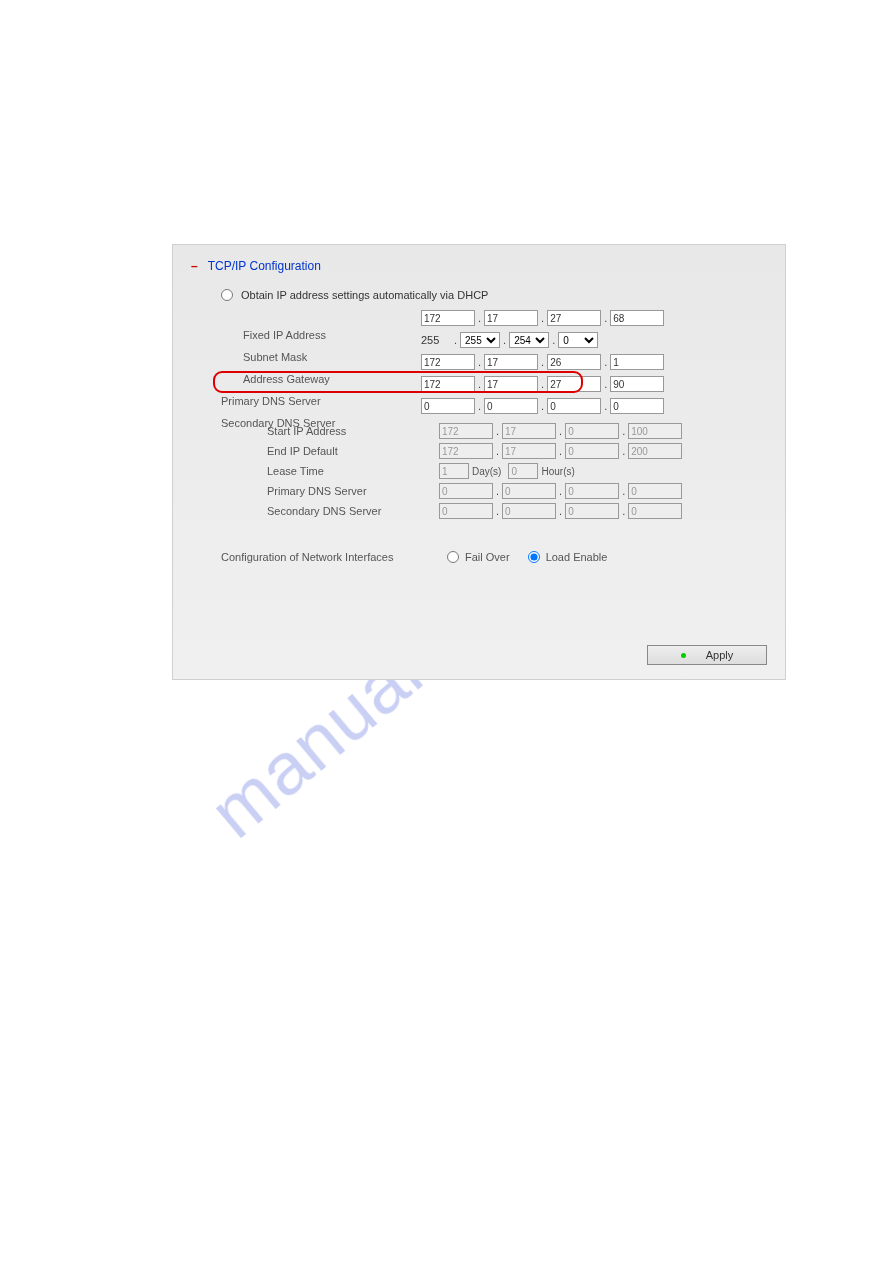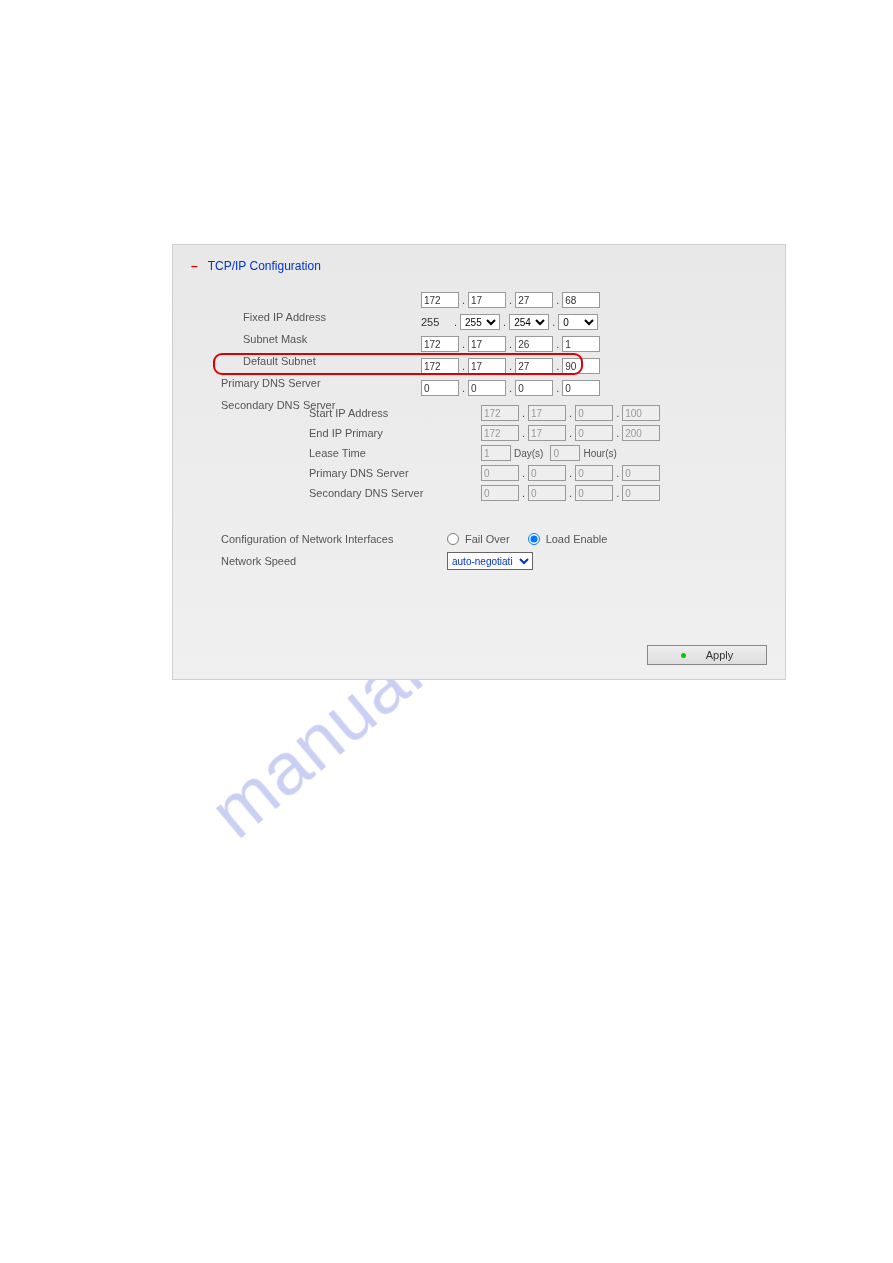--- a/index.html
+++ b/index.html
@@ -60,21 +60,21 @@
     color: #555;
     padding-left: 22px;
     margin-top: 33px;
   }
   .field-controls {
     display: flex;
     align-items: center;
     gap: 3px;
   }
   .oct {
-    width: 38px;
+    width: 54px;
     height: 16px;
     border: 1px solid #999;
     background: #fff;
     font-size: 10px;
     padding: 0 2px;
     color: #333;
     text-align: left;
   }
   .oct.disabled {
     background: #eee;
@@ -115,21 +115,20 @@
     padding-left: 22px;
     color: #555;
   }
   .dhcp-fields {
     padding-left: 24px;
   }
   .dhcp-field-row {
     display: flex;
     align-items: center;
     height: 20px;
-    margin-left: 42px;
   }
   .dhcp-label {
     width: 172px;
     color: #555;
   }
   .dhcp-controls {
     display: flex;
     align-items: center;
     gap: 3px;
   }
@@ -224,20 +223,24 @@
 
 <div class="panel">
 
   <div class="section-header">
     <span class="collapse-icon">–</span>
     <span class="section-title">TCP/IP Configuration</span>
   </div>
 
   <div class="form-body">
 
+    <div class="radio-row">
+      <input type="radio" name="ipmode" style="">
+      <label>Obtain IP address settings automatically via DHCP</label>
+    </div>
 
     <div class="field-row">
       <span class="field-label">Fixed IP Address</span>
       <span class="field-controls">
         <input class="oct" value="172" style="">
         <span class="dot">.</span>
         <input class="oct" value="17" style="">
         <span class="dot">.</span>
         <input class="oct" value="27" style="">
         <span class="dot">.</span>
@@ -252,21 +255,21 @@
         <span class="dot">.</span>
         <select class="oct-select"><option>255</option></select>
         <span class="dot">.</span>
         <select class="oct-select"><option>254</option></select>
         <span class="dot">.</span>
         <select class="oct-select"><option>0</option></select>
       </span>
     </div>
 
     <div class="field-row">
-      <span class="field-label">Default Subnet</span>
+      <span class="field-label">Address Gateway</span>
       <span class="field-controls">
         <input class="oct" value="172" style="">
         <span class="dot">.</span>
         <input class="oct" value="17" style="">
         <span class="dot">.</span>
         <input class="oct" value="26" style="">
         <span class="dot">.</span>
         <input class="oct" value="1" style="">
       </span>
     </div>
@@ -309,21 +312,21 @@
             <span class="dot">.</span>
             <input class="oct disabled" disabled="" value="17" style="">
             <span class="dot">.</span>
             <input class="oct disabled" disabled="" value="0" style="">
             <span class="dot">.</span>
             <input class="oct disabled" disabled="" value="100" style="">
           </span>
         </div>
 
         <div class="dhcp-field-row">
-          <span class="dhcp-label">End IP Primary</span>
+          <span class="dhcp-label">End IP Default</span>
           <span class="dhcp-controls">
             <input class="oct disabled" disabled="" value="172" style="">
             <span class="dot">.</span>
             <input class="oct disabled" disabled="" value="17" style="">
             <span class="dot">.</span>
             <input class="oct disabled" disabled="" value="0" style="">
             <span class="dot">.</span>
             <input class="oct disabled" disabled="" value="200" style="">
           </span>
         </div>
@@ -372,26 +375,20 @@
       <span class="radio-inline">
         <input type="radio" name="nif" style="">
         <label>Fail Over</label>
       </span>
       <span class="radio-inline">
         <input type="radio" name="nif" checked="" style="">
         <label>Load Enable</label>
       </span>
     </div>
 
-    <div class="net-speed-row">
-      <span class="netlabel">Network Speed</span>
-      <select class="speed">
-        <option>auto-negotiati</option>
-      </select>
-    </div>
 
   </div>
 
   <div class="apply-btn">
     <span class="apply-dot"></span>
     <span>Apply</span>
   </div>
 
 </div>
 

